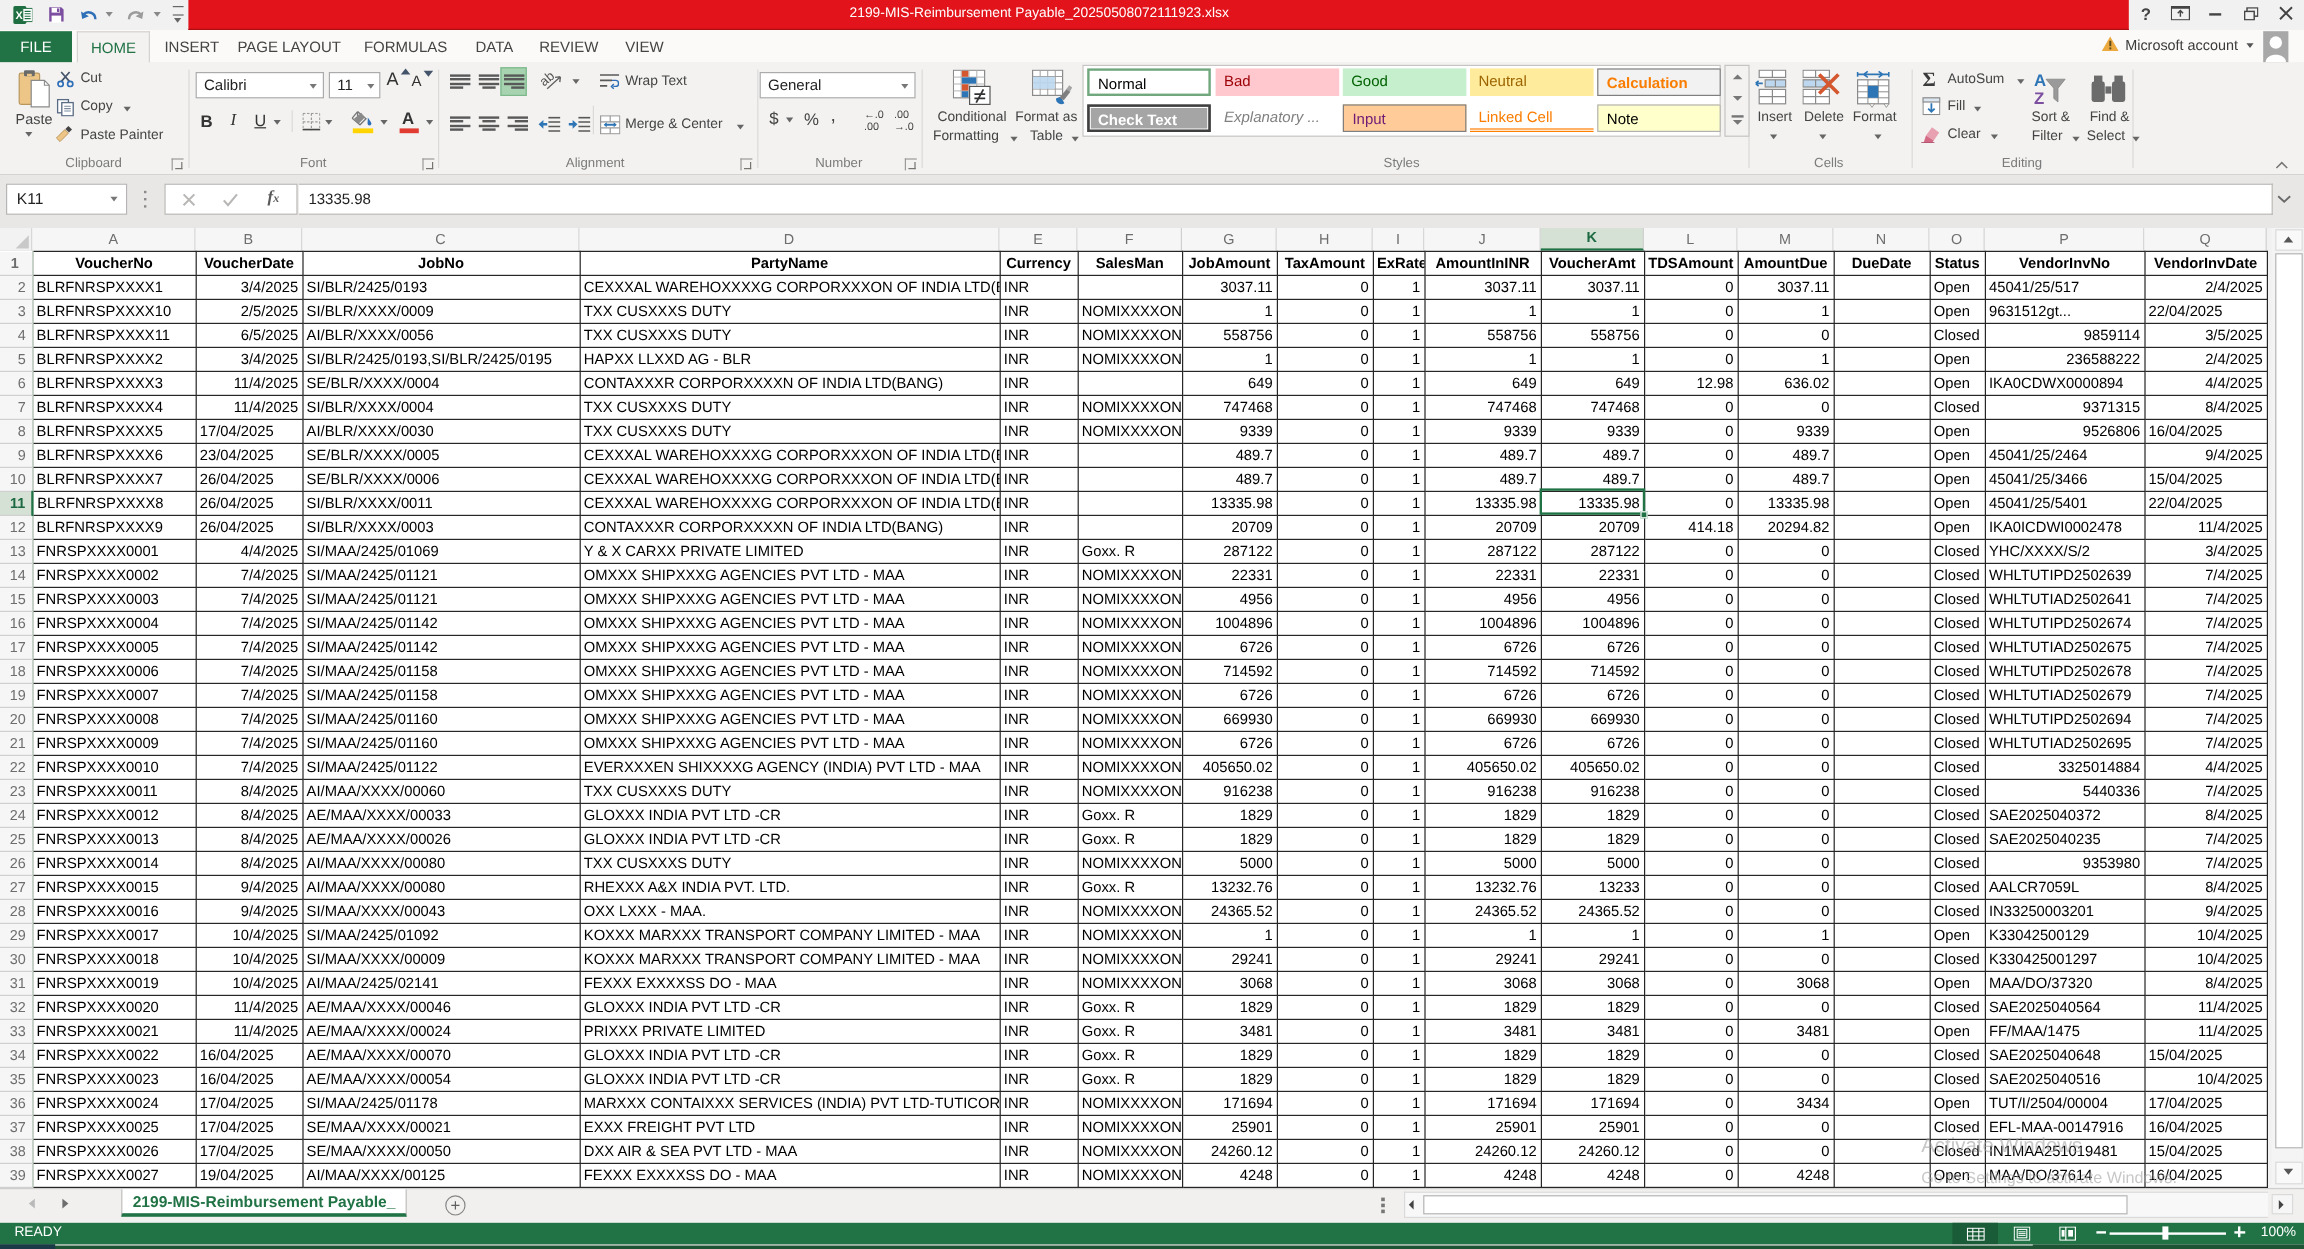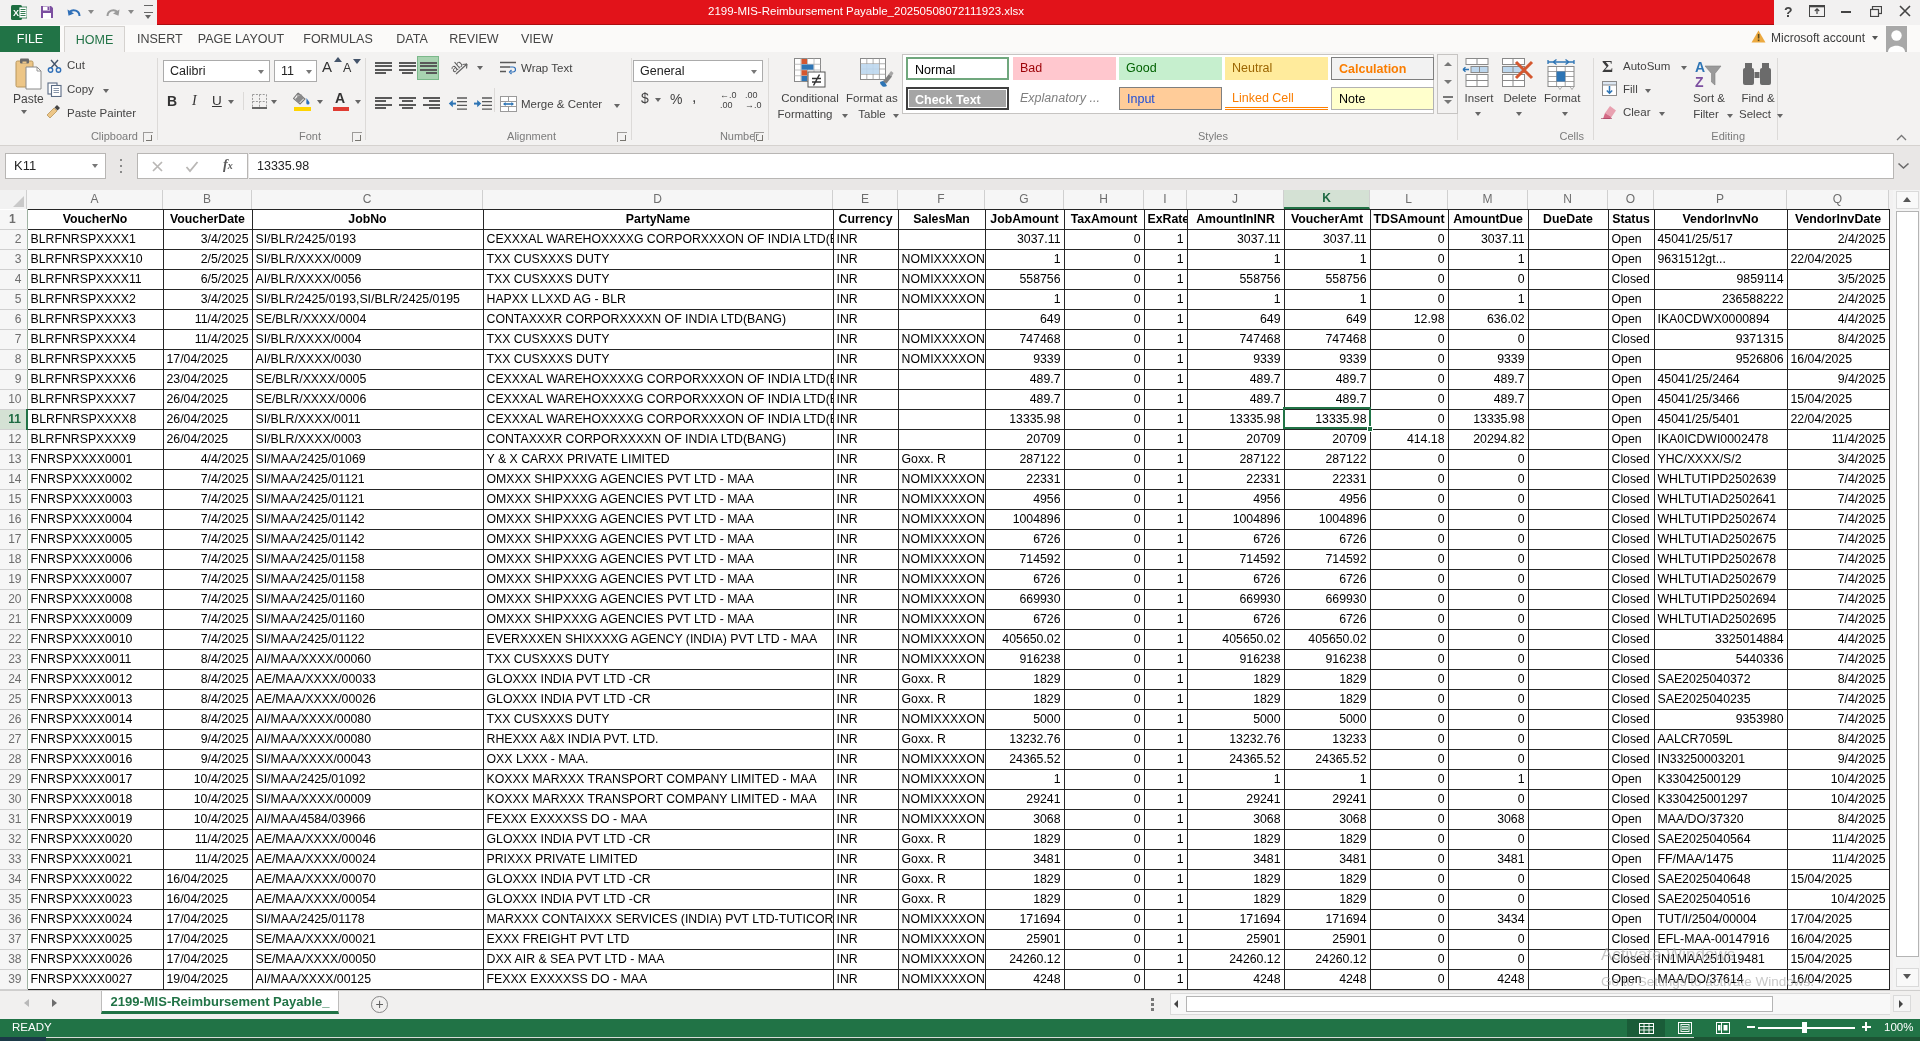--- a/index.html
+++ b/index.html
@@ -12,21 +12,21 @@
 #xlicon{left:11px;top:5px;width:16px;height:15px}
 #saveicon{left:40px;top:5px;width:14px;height:14px}
 
 #tabrow{left:0;top:25px;width:1920px;height:27px;background:#fbfaf9}
 #filetab{left:0;top:26px;width:60px;height:26px;background:#217346;color:#fff;text-align:center;line-height:26px;font-size:12.5px}
 .rtab{top:26px;height:26px;line-height:27px;font-size:12.5px;color:#444;text-align:center}
 #hometab{left:64px;top:26px;width:61px;height:27px;background:#f3f2f1;border:1px solid #d5d2cf;border-bottom:none;color:#217346;text-align:center;line-height:27px;font-size:12.5px}
 
 #ribbon{left:0;top:52px;width:1920px;height:94px;background:#f3f2f1;border-bottom:1px solid #d5d2cf}
 .gsep{position:absolute;top:6px;width:1px;height:82px;background:#dcdad8}
-.glabel{position:absolute;top:78px;font-size:11px;color:#7b7b7b;text-align:right}
+.glabel{position:absolute;top:78px;font-size:11px;color:#7b7b7b;text-align:center}
 .launcher{position:absolute;top:80px;width:10px;height:10px;border-left:1px solid #9d9b99;border-top:1px solid #9d9b99}
 .launcher:after{content:"";position:absolute;left:2px;top:2px;width:5px;height:5px;border-right:1.5px solid #77756f;border-bottom:1.5px solid #77756f}
 .btxt{position:absolute;font-size:11.5px;color:#444;white-space:nowrap}
 .caret{position:absolute;width:0;height:0;border-left:3.5px solid transparent;border-right:3.5px solid transparent;border-top:4px solid #777}
 .inbox{position:absolute;height:22px;background:#fff;border:1px solid #ababab;font-size:12.5px;color:#222;line-height:20px;padding-left:6px}
 .sgc{position:absolute;height:23px;font-size:12.5px;line-height:22px;padding-left:7px;white-space:nowrap;overflow:hidden}
 
 #fbar{left:0;top:146px;width:1920px;height:44px;background:#e9e7e6}
 #namebox{left:5px;top:153px;width:101px;height:26px;background:#fff;border:1px solid #b8b6b4;font-size:13px;color:#222;line-height:24px;padding-left:8px}
 #fxpanel{left:137px;top:153px;width:111px;height:26px;background:#fff;border:1px solid #b8b6b4}
@@ -317,21 +317,21 @@
     <div class="btxt" style="left:849px;top:56px;width:46px;text-align:center">Table</div>
     <div class="abs caret" style="left:893px;top:62px;border-top-color:#666"></div>
     <div class="abs" style="left:902px;top:2px;width:532px;height:60px;background:#fff;border:1px solid #c6c4c2"></div>
     <div class="sgc" style="left:906px;top:5px;width:103px;background:#fff;border:2px solid #70a77d;color:#000">Normal</div>
     <div class="sgc" style="left:1013px;top:5px;width:103px;background:#ffc7ce;color:#9c0006">Bad</div>
     <div class="sgc" style="left:1119px;top:5px;width:103px;background:#c6efce;color:#006100">Good</div>
     <div class="sgc" style="left:1225px;top:5px;width:103px;background:#ffeb9c;color:#9c6500">Neutral</div>
     <div class="sgc" style="left:1331px;top:5px;width:103px;background:#f2f2f2;border:1px solid #7f7f7f;color:#fa7d00;font-weight:700">Calculation</div>
     <div class="sgc" style="left:906px;top:35px;width:103px;background:#a5a5a5;border:2px solid #3f3f3f;box-shadow:inset 0 0 0 1px #fff;color:#fff;font-weight:700">Check Text</div>
     <div class="sgc" style="left:1013px;top:35px;width:103px;background:#fff;color:#7f7f7f;font-style:italic">Explanatory ...</div>
-    <div class="sgc" style="left:1119px;top:35px;width:103px;background:#ffcc99;border:1px solid #7f7f7f;color:#1d4ed8">Input</div>
+    <div class="sgc" style="left:1119px;top:35px;width:103px;background:#ffcc99;border:1px solid #7f7f7f;color:#701a75">Input</div>
     <div class="sgc" style="left:1225px;top:35px;width:103px;background:#fff;color:#fa7d00;border-bottom:3px double #ff8001">Linked Cell</div>
     <div class="sgc" style="left:1331px;top:35px;width:103px;background:#ffffcc;border:1px solid #b2b2b2;color:#000">Note</div>
     <div class="abs" style="left:1437px;top:2px;width:21px;height:60px;background:#f3f2f1;border:1px solid #c6c4c2"></div>
     <div class="abs arr" style="left:1444px;top:10px;border-left:4px solid transparent;border-right:4px solid transparent;border-bottom:4.5px solid #777"></div>
     <div class="abs arr" style="left:1444px;top:28px;border-left:4px solid transparent;border-right:4px solid transparent;border-top:4.5px solid #777"></div>
     <div class="abs" style="left:1443px;top:44px;width:10px;height:1.5px;background:#777"></div>
     <div class="abs arr" style="left:1444px;top:48px;border-left:4px solid transparent;border-right:4px solid transparent;border-top:4.5px solid #777"></div>
     <svg class="abs" style="left:1462px;top:6px;width:34px;height:32px" viewBox="0 0 34 32">
  <rect x="4" y="0.5" width="22" height="6" fill="#fff" stroke="#8a8a8a"></rect>
       <path d="M15 0.5 v6" stroke="#8a8a8a"></path>
@@ -1056,21 +1056,21 @@
         <td class="tr">0</td>
         <td class="tl"></td>
         <td class="tl">Closed</td>
         <td class="tl">K330425001297</td>
         <td class="tr">10/4/2025</td>
       </tr>
       <tr>
         <td class="rh">31</td>
         <td class="tl">FNRSPXXXX0019</td>
         <td class="tr">10/4/2025</td>
-        <td class="tl">AI/MAA/4584/03966</td>
+        <td class="tl">AI/MAA/2425/02141</td>
         <td class="tl clip">FEXXX EXXXXSS DO - MAA</td>
         <td class="tl">INR</td>
         <td class="tl">NOMIXXXXON</td>
         <td class="tr">3068</td>
         <td class="tr">0</td>
         <td class="tr">1</td>
         <td class="tr">3068</td>
         <td class="tr">3068</td>
         <td class="tr">0</td>
         <td class="tr">3068</td>

